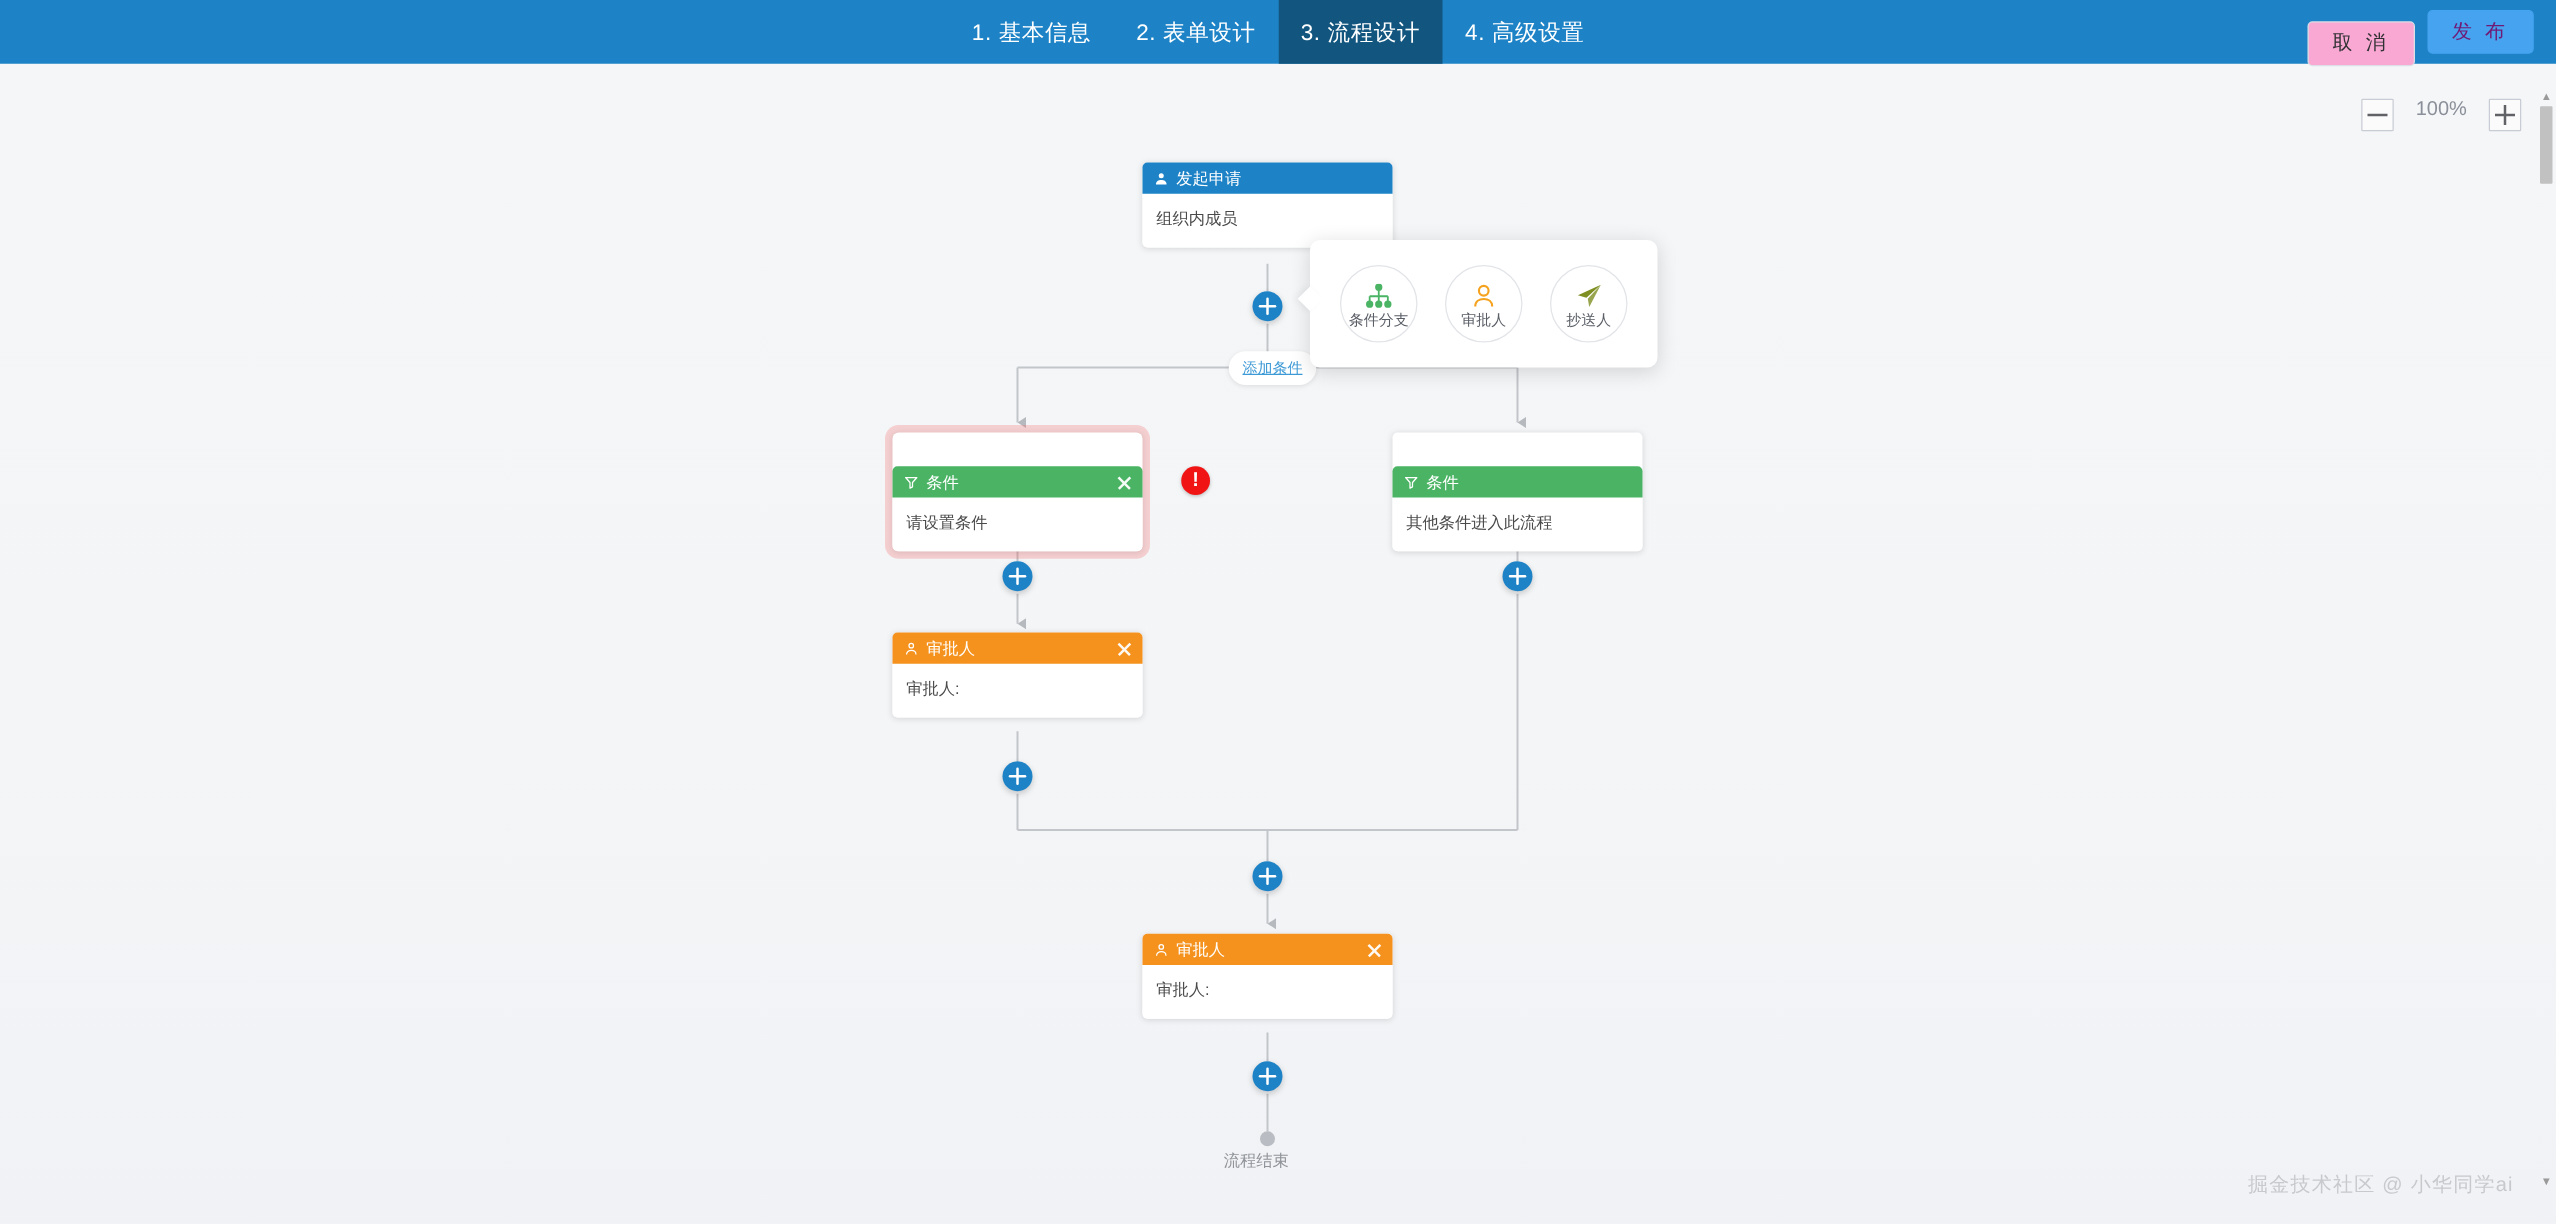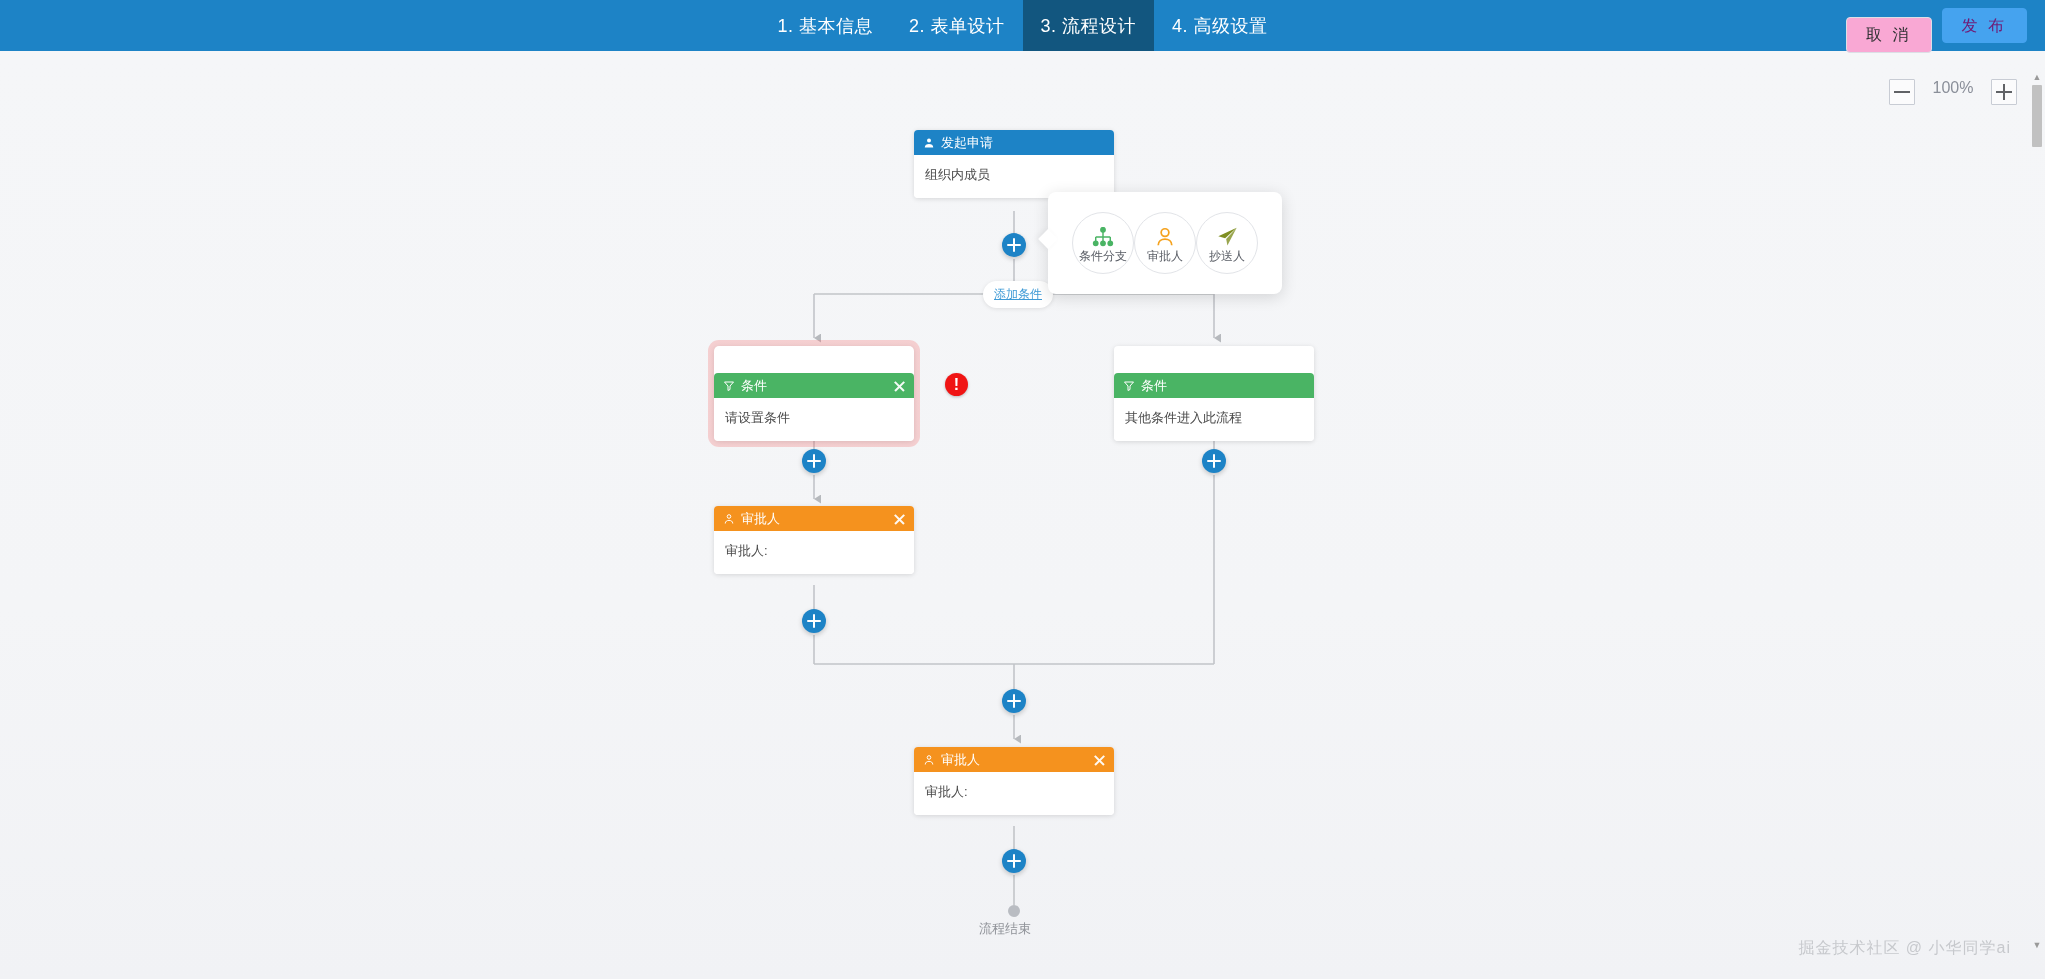--- a/index.html
+++ b/index.html
@@ -284,20 +284,21 @@
   }
 
   
   .type-popup {
     position: absolute;
     background: #ffffff;
     border-radius: 8px;
     box-shadow: 0 3px 16px rgba(0,0,0,0.14);
     padding: 20px 24px;
     display: flex;
+    gap: 22px;
     z-index: 40;
   }
   .type-popup::before {
     content: "";
     position: absolute;
     left: -7px; top: 40px;
     width: 14px; height: 14px;
     background: #ffffff;
     transform: rotate(45deg);
     box-shadow: -2px 2px 6px rgba(0,0,0,0.06);

